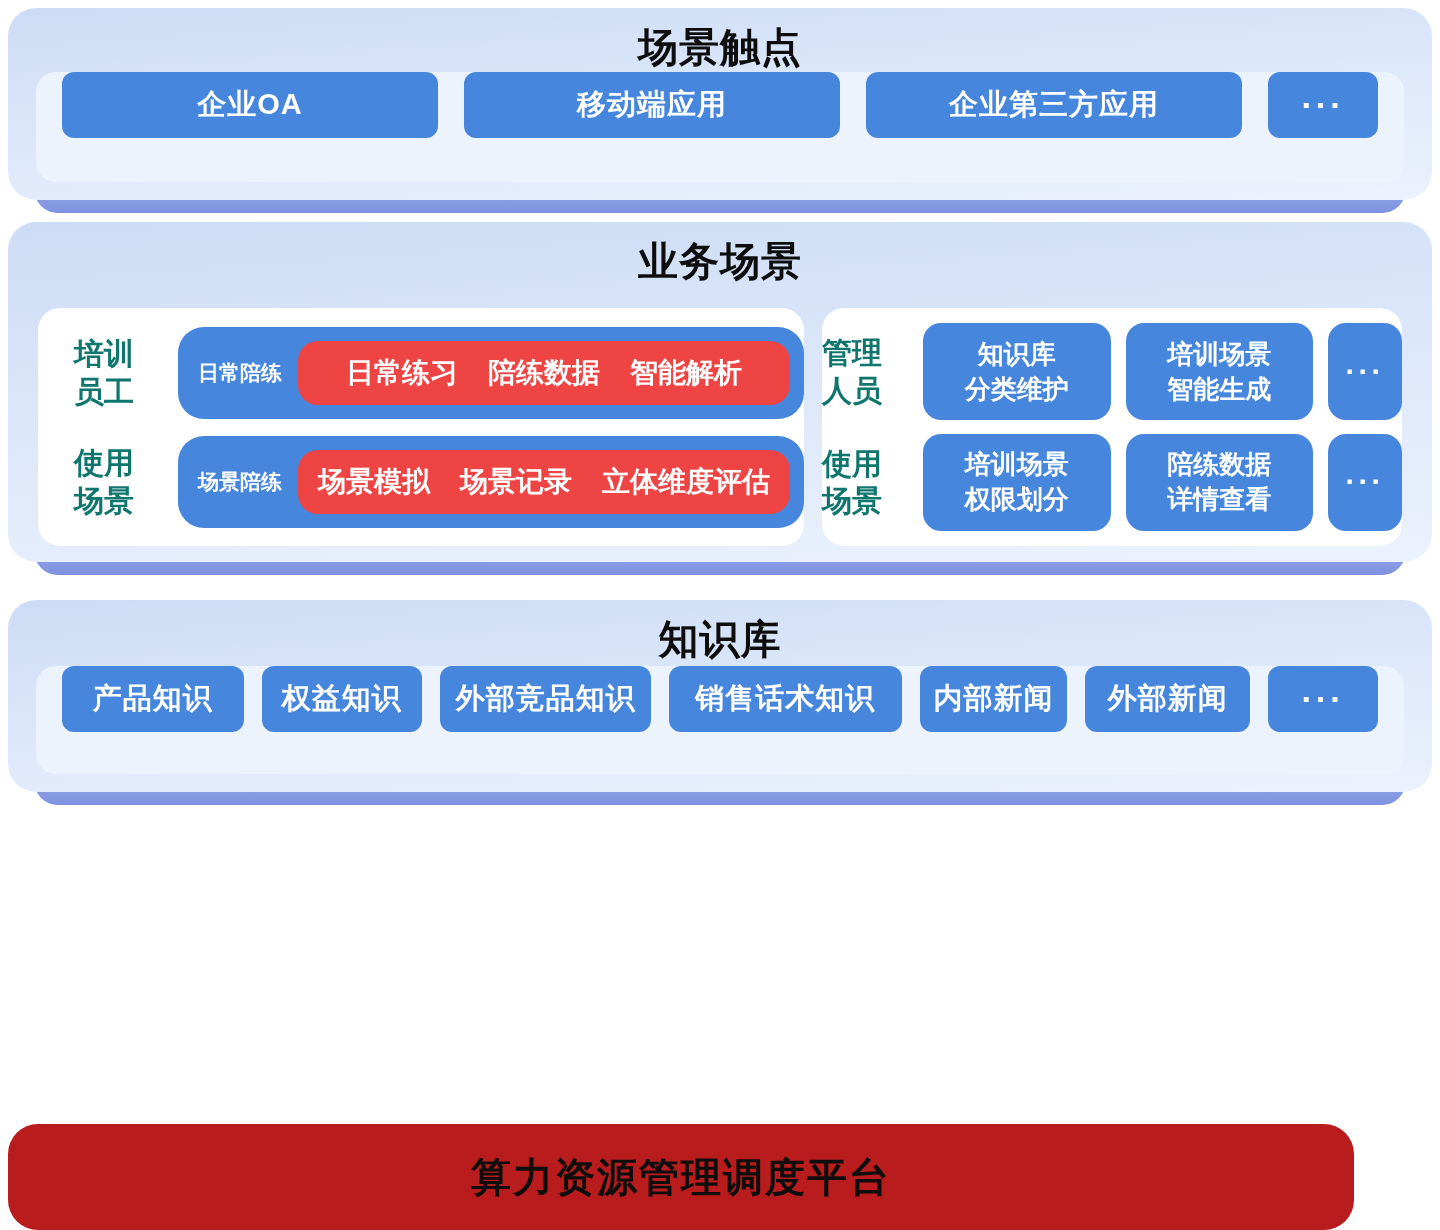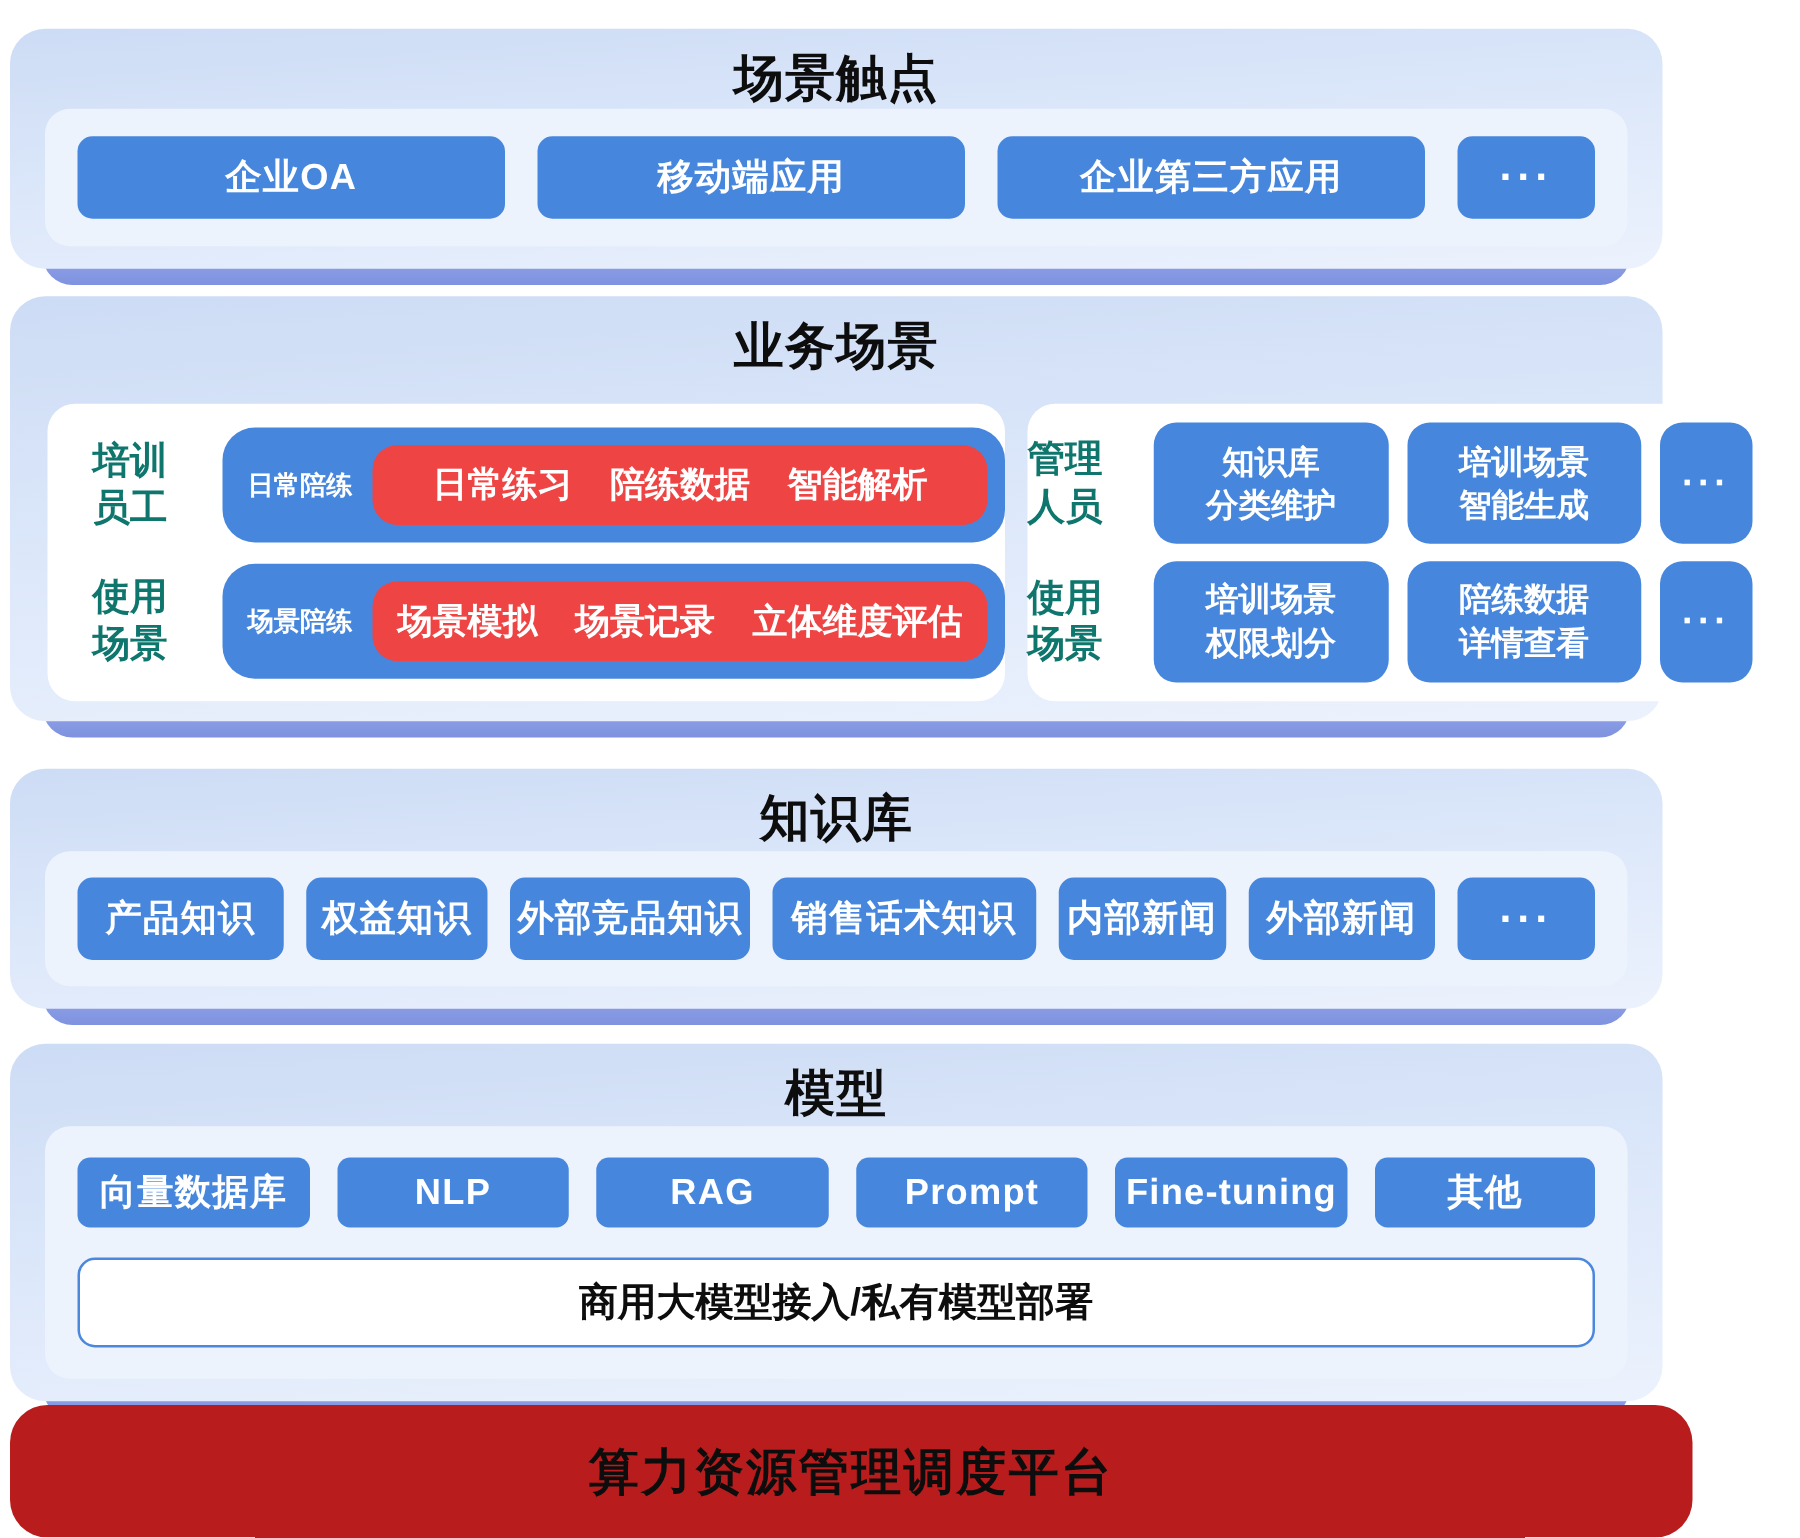--- a/index.html
+++ b/index.html
@@ -1,29 +1,29 @@
 <!DOCTYPE html>
 <html lang="zh"><head>
 <meta charset="utf-8">
 <style>
   html,body{margin:0;padding:0;background:#ffffff;}
   body{font-family:"Liberation Sans","DejaVu Sans",sans-serif;}
   .stage{position:relative;width:1440px;height:1230px;background:#ffffff;overflow:hidden;}
 
   
-  .layer{position:absolute;left:8px;width:1322px;margin-top:15px;}
+  .layer{position:absolute;left:8px;width:1424px;}
   .layer-shadow{position:absolute;left:26px;right:26px;bottom:-13px;height:48px;
     border-radius:26px;background:linear-gradient(180deg,#c7d2f4 0%,#93a4e8 45%,#7e92df 100%);}
   .layer-panel{position:absolute;inset:0;border-radius:28px;
     background:linear-gradient(176deg,#cddcf5 0%,#dde8fa 52%,#ecf2fd 100%);}
   .layer-title{margin:0;position:absolute;left:0;right:0;top:12px;text-align:center;
     font-size:40px;font-weight:700;color:#0d0d0d;letter-spacing:1px;}
   .inner-panel{position:absolute;left:28px;right:28px;background:#edf3fd;border-radius:20px;}
 
-  .tray{display:flex;align-items:center;height:100%;padding:0 26px;gap:26px;box-sizing:border-box;}
+  .tray{display:flex;align-items:flex-start;height:100%;padding:0 26px;gap:26px;box-sizing:border-box;}
   .blue-btn{display:flex;align-items:center;justify-content:center;height:66px;
     background:#4687dd;border-radius:12px;color:#ffffff;font-size:29px;font-weight:600;
     letter-spacing:1px;white-space:nowrap;}
   .grow{flex:1 1 0;}
   .more-btn{flex:0 0 110px;font-size:34px;letter-spacing:3px;font-weight:700;}
 
   
   #sec-touch{top:8px;height:192px;}
   #sec-touch .inner-panel{top:64px;height:110px;}
 
@@ -160,35 +160,18 @@
           <div class="blue-btn" style="flex:5.0 1 0;">外部竞品知识</div>
           <div class="blue-btn" style="flex:5.5 1 0;">销售话术知识</div>
           <div class="blue-btn" style="flex:3.5 1 0;">内部新闻</div>
           <div class="blue-btn" style="flex:3.9 1 0;">外部新闻</div>
           <div class="blue-btn more-btn">···</div>
         </div>
       </div>
     </div>
   </section>
 
-  <section class="layer" id="sec-model">
-    <div class="layer-shadow"></div>
-    <div class="layer-panel">
-      <h2 class="layer-title">模型</h2>
-      <div class="inner-panel">
-        <div class="model-row">
-          <div class="blue-btn grow">向量数据库</div>
-          <div class="blue-btn grow">NLP</div>
-          <div class="blue-btn grow">RAG</div>
-          <div class="blue-btn grow">Prompt</div>
-          <div class="blue-btn grow">Fine-tuning</div>
-          <div class="blue-btn" style="flex:0 0 176px;">其他</div>
-        </div>
-        <div class="model-bar">商用大模型接入/私有模型部署</div>
-      </div>
-    </div>
-  </section>
 
   <div id="bottom-bar">
     <span class="bar-title">算力资源管理调度平台</span>
   </div>
 
 </div>
 
 </body></html>

